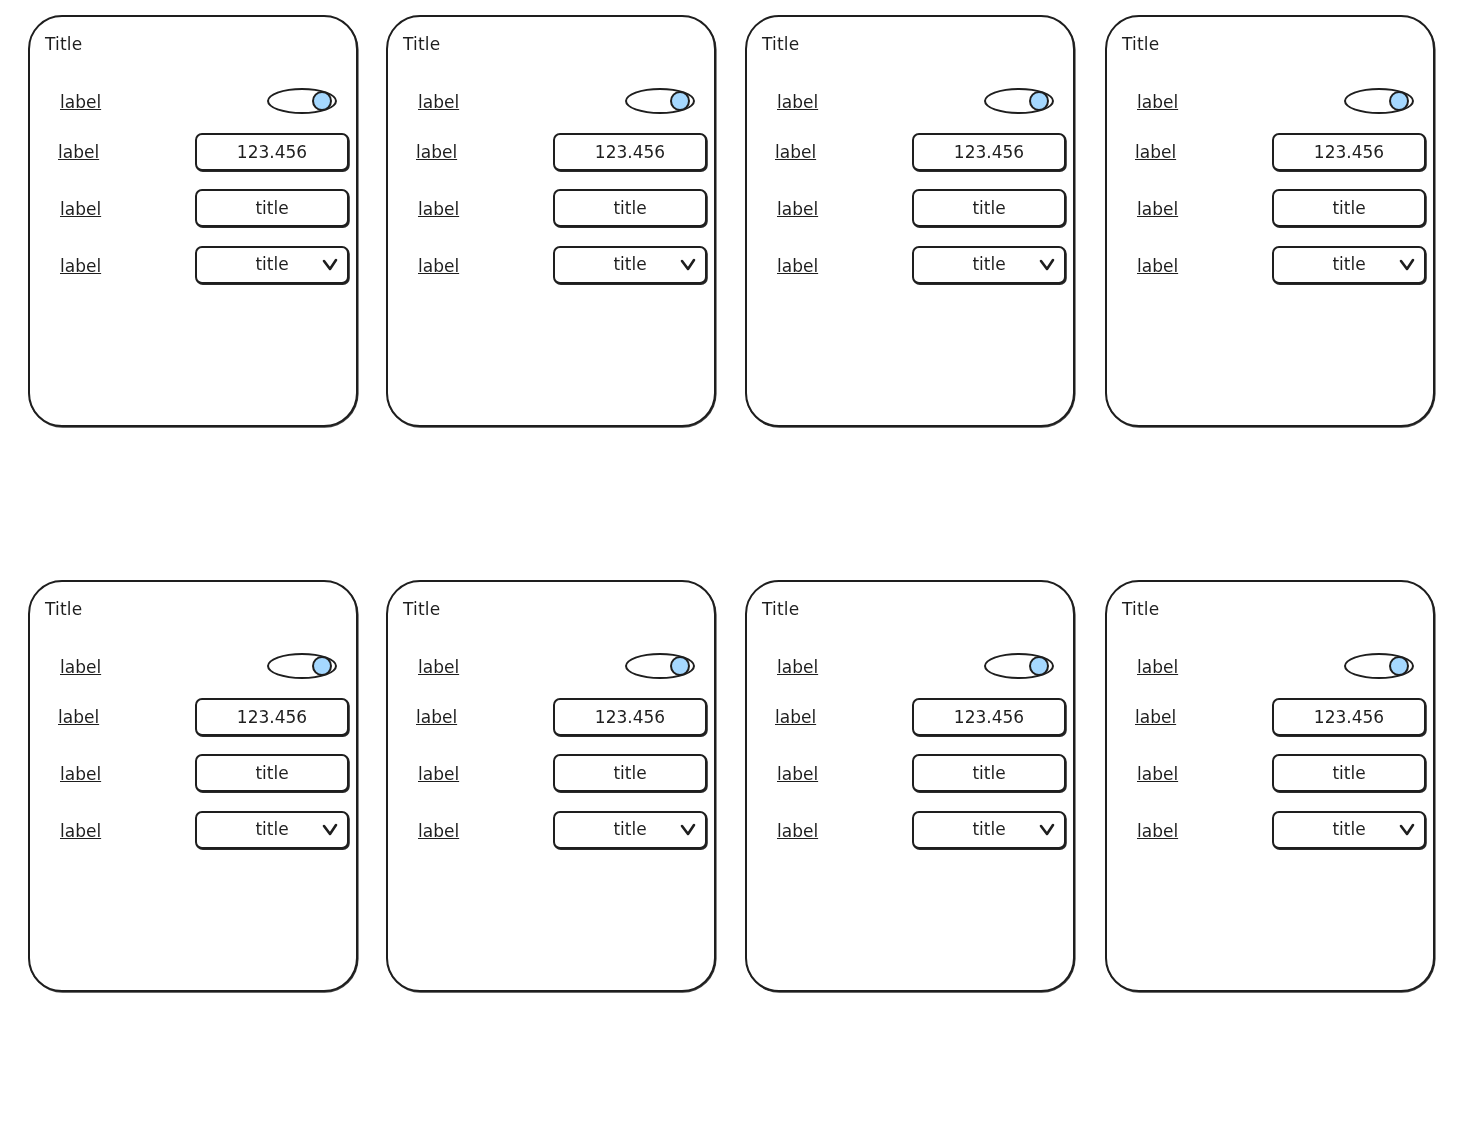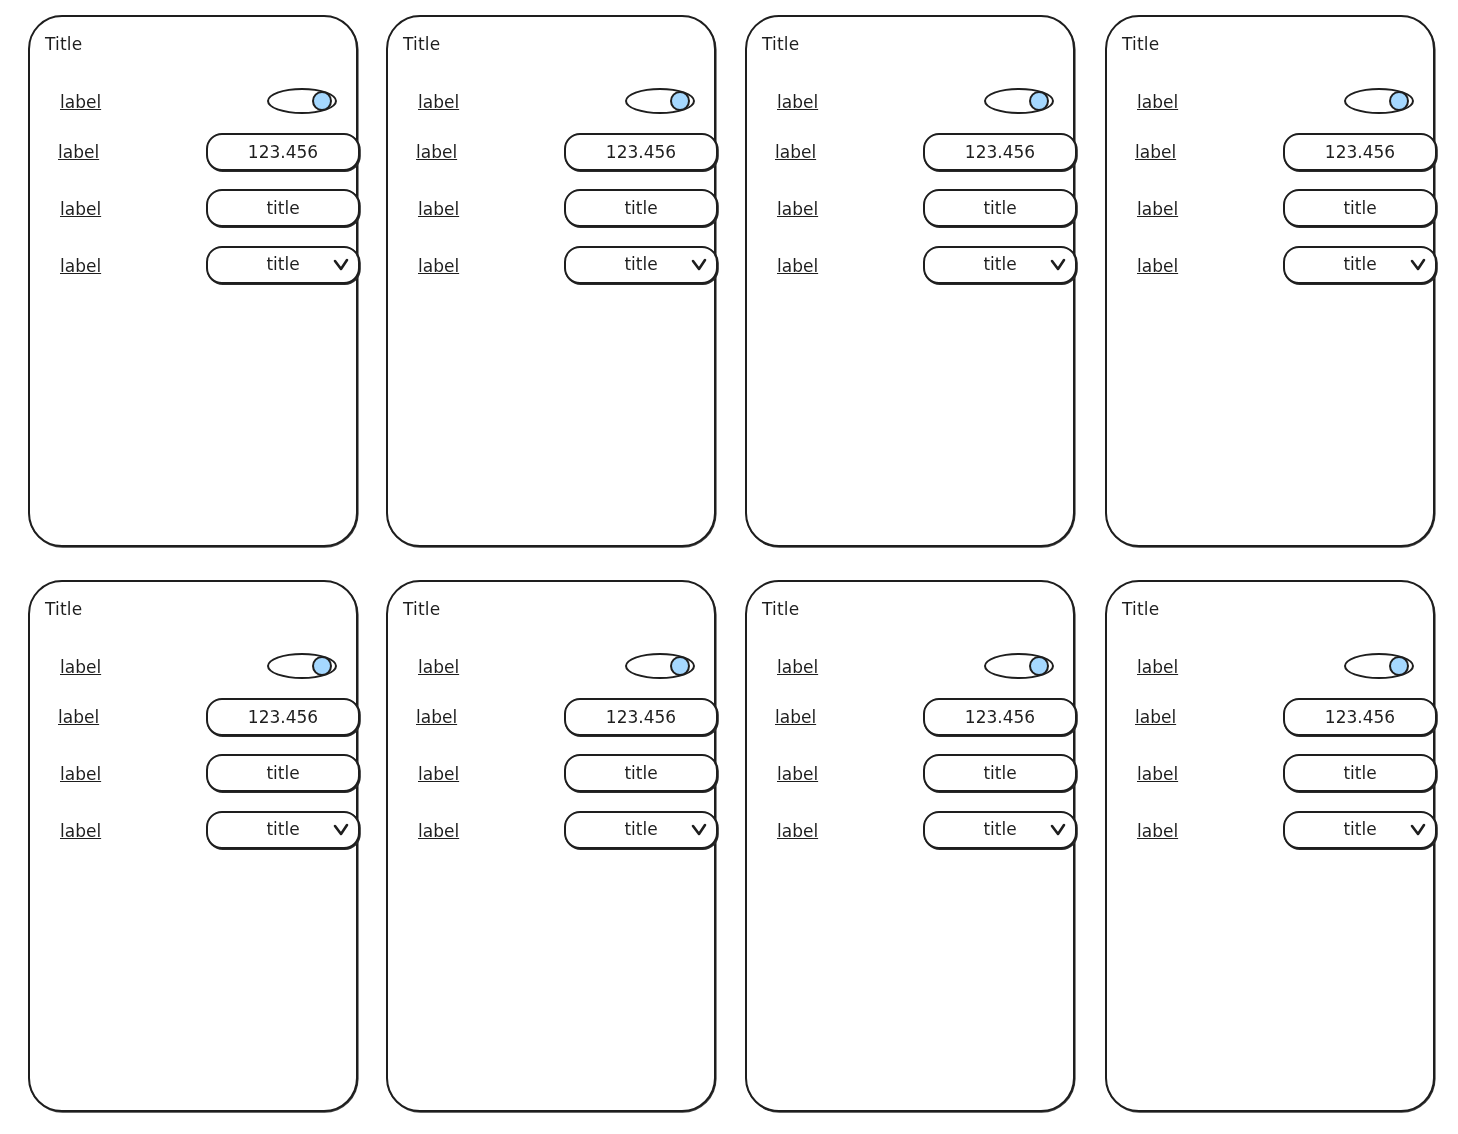--- a/index.html
+++ b/index.html
@@ -16,21 +16,21 @@
     color: #1e1e1e;
   }
   .grid {
     position: absolute;
     left: 0; top: 0;
     width: 1458px; height: 1134px;
   }
   .panel {
     position: absolute;
     width: 330px;
-    height: 532px;
+    height: 412px;
     box-sizing: border-box;
     border: 2.2px solid #1e1e1e;
     border-radius: 34px;
     background: #ffffff;
     box-shadow: 0.6px 0.8px 0 0 #3a3a3a;
   }
   .panel-title {
     position: absolute;
     left: 15px;
     top: 17px;
@@ -60,26 +60,26 @@
     right: 3px;
     top: 1px;
     width: 20px;
     height: 20px;
     box-sizing: border-box;
     border: 2.2px solid #1e1e1e;
     border-radius: 50%;
   }
   .field {
     position: absolute;
-    left: 176px;
+    left: 165px;
     width: 154px;
     height: 38px;
     box-sizing: border-box;
     border: 2.2px solid #1e1e1e;
-    border-radius: 16px;
+    border-radius: 7px;
     background: #ffffff;
     box-shadow: 0.8px 1px 0 0 #2a2a2a;
     font-size: 17px;
     text-align: center;
     line-height: 33px;
     font-family: "DejaVu Sans", sans-serif;
     color: #1e1e1e;
     padding: 0;
     outline: none;
   }

